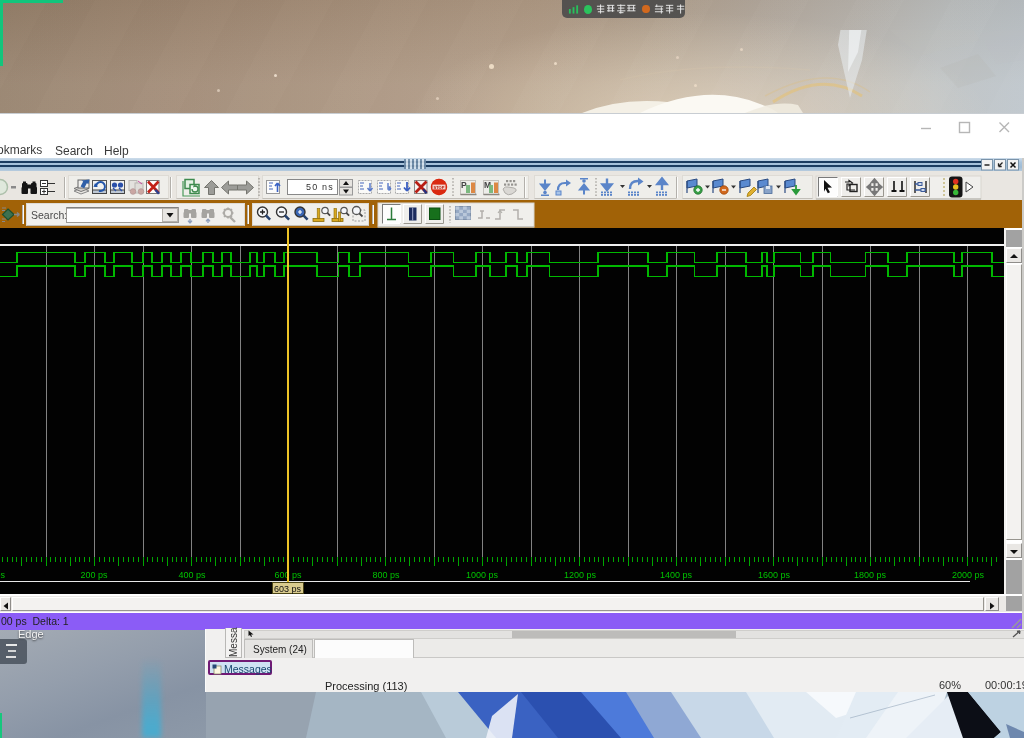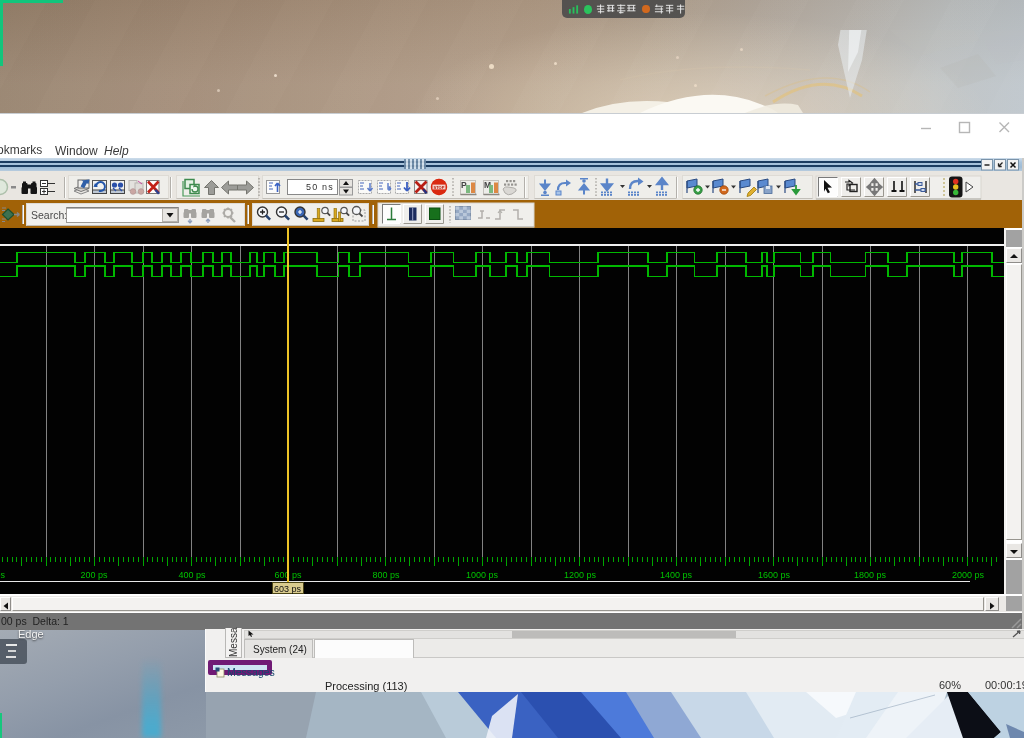--- a/index.html
+++ b/index.html
@@ -78,22 +78,22 @@
         <g stroke="#b6b6b6" stroke-width="1.4" fill="none">
           <path d="M9 8.5 h10"></path>
           <rect x="47.5" y="2.5" width="10" height="10"></rect>
           <path d="M87.5 2.5 L97 12 M97 2.5 L87.5 12"></path>
         </g>
       </svg>
     </div>
 
     <div class="abs" style="left:0;top:27px;width:1024px;height:17px;background:#fff;color:#3a3a3a;font-size:12px;">
       <span class="abs" style="left:-3px;top:2px;">okmarks</span>
-      <span class="abs" style="left:55px;top:3px;">Window</span>
-      <span class="abs" style="left:104px;top:3px;font-style:italic;">Help</span>
+      <span class="abs" style="left:55px;top:3px;">Search</span>
+      <span class="abs" style="left:104px;top:3px;">Help</span>
     </div>
 
     <div class="abs" style="left:0;top:44px;width:1024px;height:13px;background:linear-gradient(#cddcea 0%, #a9c4dc 35%, #9fbcd6 70%, #b6cbde 100%);">
       <div class="abs" style="left:0;top:3px;width:981px;height:2px;background:#1c3c60;"></div>
       <div class="abs" style="left:0;top:7px;width:981px;height:2px;background:#1c3c60;"></div>
       <div class="abs" style="left:404px;top:1px;width:22px;height:10px;background:
         repeating-linear-gradient(90deg,#6d8aa6 0 2px, #d8e4ee 2px 4px);opacity:.9;"></div>
 
       <svg class="abs" style="left:981px;top:1px;" width="43" height="12" viewBox="0 0 43 12">
         <g fill="#f2f2f2" stroke="#7a93a9" stroke-width="1">
@@ -763,21 +763,21 @@
     <div class="abs" style="left:0;top:482px;width:1024px;height:16px;background:#ebe9e6;"></div>
     <div class="abs sbtn" id="hleft" style="left:0;top:483px;width:11px;height:14px;"><svg width="9" height="12" viewBox="0 0 9 12">
           <path d="M2.5 6 L7 2.5 L7 9.5 Z" fill="#111"></path>
         </svg></div>
     <div class="abs sthumb" id="hthumb" style="left:12px;top:483px;width:972px;height:14px;"></div>
     <div class="abs sbtn" id="hright" style="left:985px;top:483px;width:14px;height:14px;"><svg width="12" height="12" viewBox="0 0 12 12">
           <path d="M8.5 6 L4 2.5 L4 9.5 Z" fill="#111"></path>
         </svg></div>
     <div class="abs" style="left:1006px;top:482px;width:16px;height:15px;background:#a2a2a2;"></div>
 
-    <div class="abs" style="left:0;top:499px;width:1024px;height:17px;background:#737373;font-size:10.5px;color:#222;">
+    <div class="abs" style="left:0;top:499px;width:1024px;height:17px;background:#8b5cf6;font-size:10.5px;color:#222;">
       <span class="abs" style="left:1px;top:2px;">00 ps&nbsp; Delta: 1</span>
       <svg class="abs" style="left:1008px;top:2px;" width="14" height="14" viewBox="0 0 14 14">
         <g stroke="#999" stroke-width="1.5">
             <path d="M13 4 L4 13 M13 9 L9 13"></path>
           </g>
       </svg>
     </div>
     <div class="abs" style="left:0;top:516px;width:1024px;height:1px;background:#d5d3d0;"></div>
     <div class="abs" style="left:1022px;top:44px;width:2px;height:472px;background:#cccbc8;"></div>
   </div>
@@ -826,21 +826,21 @@
     </div>
 
     <div class="abs" style="left:38px;top:10px;width:781px;height:19px;border-bottom:1px solid #c9c8c6;background:#eceBe9;"></div>
     <div class="abs" style="left:38px;top:10px;width:69px;height:19px;background:#e5e4e2;border:1px solid #bdbcba;border-bottom:none;font-size:10px;color:#222;white-space:nowrap;">
         <span style="position:absolute;left:8px;top:4px;">System (24)</span>
       </div>
     <div class="abs" style="left:108px;top:10px;width:100px;height:19px;background:#fcfcfc;border:1px solid #bdbcba;border-bottom:none;font-size:11px;color:#222;white-space:nowrap;">
         <span style="position:absolute;left:10px;top:4px;margin-top:36px;">Processing (113)</span>
       </div>
 
-    <div class="abs" style="left:2px;top:31px;width:64px;height:15px;background:#cfe2f3;border:5px solid #701a75;border-radius:2px;font-size:10.5px;color:#17466e;white-space:nowrap;">
+    <div class="abs" style="left:2px;top:31px;width:64px;height:15px;background:#cfe2f3;border:2px solid #701a75;border-radius:2px;font-size:10.5px;color:#17466e;white-space:nowrap;">
       <svg style="position:absolute;left:2px;top:2px;" width="10" height="11" viewBox="0 0 10 11">
         <rect x="2" y="2" width="7" height="8" fill="#fdf8e2" stroke="#8a8a66" stroke-width="0.8"></rect>
         <rect x="0.5" y="0.5" width="4" height="4" fill="#274a77"></rect>
       </svg>
       <span style="position:absolute;left:14px;top:1px;">Messages</span>
     </div>
 
     <svg class="abs" style="left:42px;top:1px;" width="6" height="7" viewBox="0 0 6 7">
       <path d="M0.5 0.5 L5.5 4.5 L3 4.6 L4 6.5 L3 6.9 L2 4.9 L0.5 6 Z" fill="#111"></path>
     </svg>

